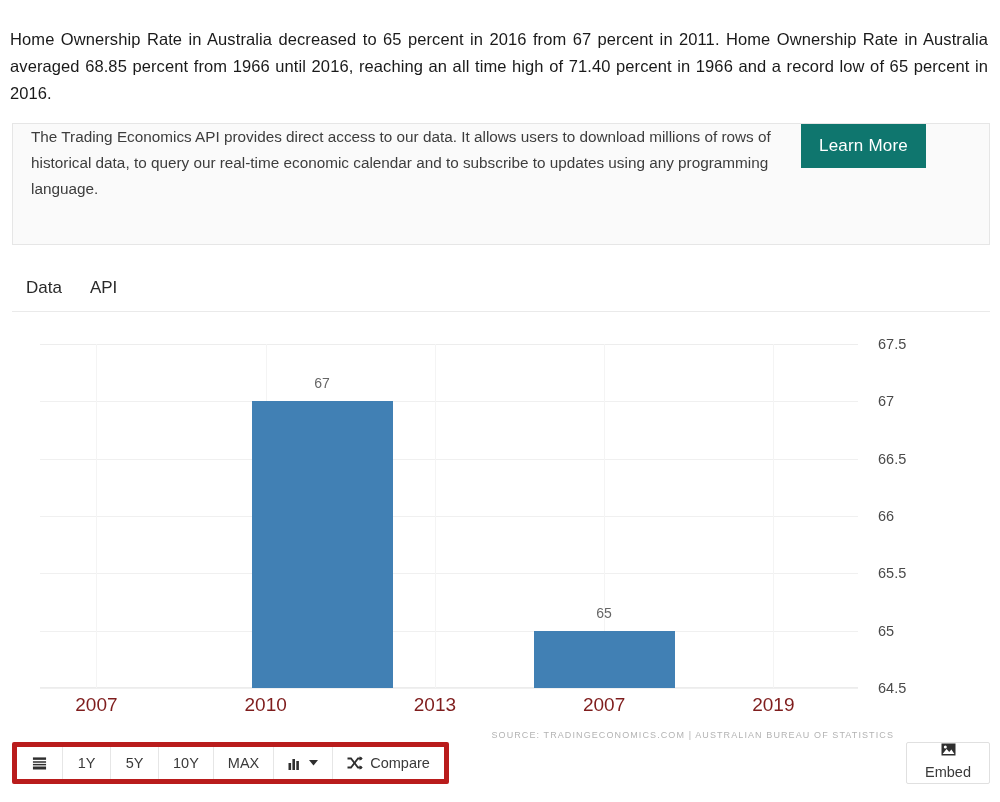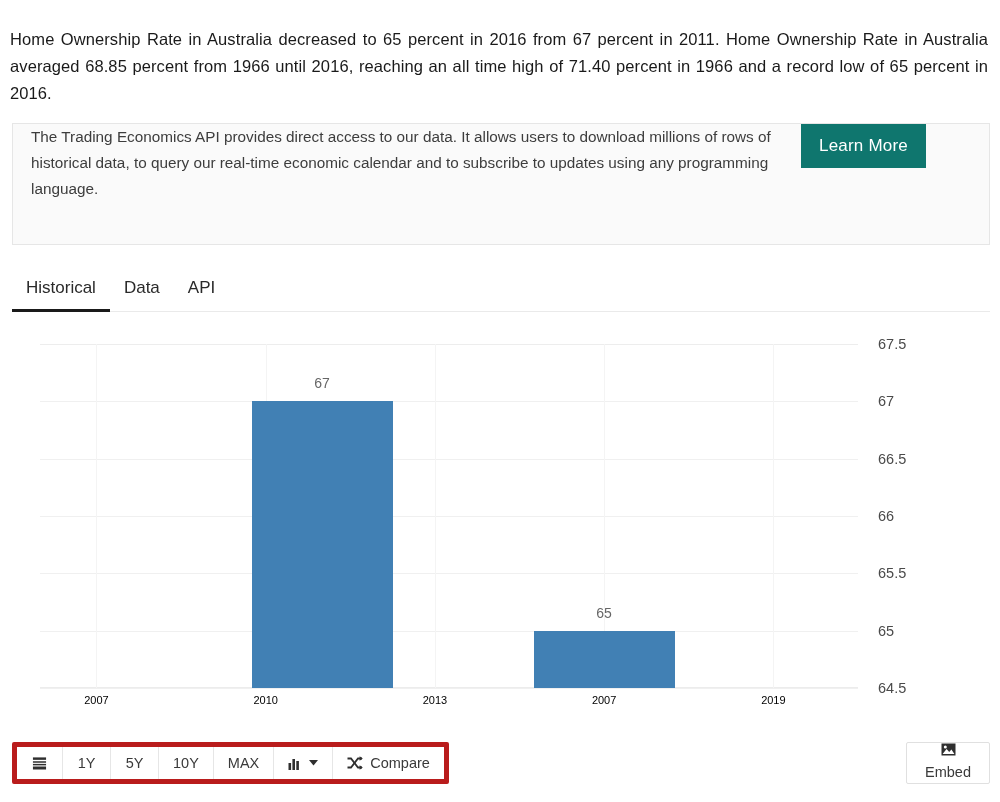--- a/index.html
+++ b/index.html
@@ -135,22 +135,22 @@
   }
   .xlabels {
     position: absolute;
     left: 28px;
     right: 132px;
     bottom: 8px;
     height: 24px;
   }
   .xlabel {
     position: absolute;
-    font-size: 11px;
-    color: #000000;
+    font-size: 19px;
+    color: #7f1d1d;
     transform: translateX(-50%);
     white-space: nowrap;
   }
   .bar {
     position: absolute;
     bottom: 0;
     background: #4180b4;
   }
   .bar-value {
     position: absolute;
@@ -227,21 +227,20 @@
 <body>
 
 <p class="intro">Home Ownership Rate in Australia decreased to 65 percent in 2016 from 67 percent in 2011. Home Ownership Rate in Australia averaged 68.85 percent from 1966 until 2016, reaching an all time high of 71.40 percent in 1966 and a record low of 65 percent in 2016.</p>
 
 <div class="api-banner">
   <div class="api-text">The Trading Economics API provides direct access to our data. It allows users to download millions of rows of historical data, to query our real-time economic calendar and to subscribe to updates using any programming language.</div>
   <button class="learn-more">Learn More</button>
 </div>
 
 <div class="tabs">
-  <button class="tab active">Historical</button>
   <button class="tab">Data</button>
   <button class="tab">API</button>
 </div>
 
 <div class="chart-wrap">
   <div class="plot" id="plot">
     <div class="axis-baseline"></div>
   <div class="gridline first" style="top: 0%;"></div>
       <div class="gridline" style="top: 16.6667%;"></div>
       <div class="gridline" style="top: 33.3333%;"></div>
@@ -268,20 +267,21 @@
       <div class="ylabel" style="top: 83.3333%;">65</div>
       <div class="ylabel" style="top: 100%;">64.5</div>
     </div>
   <div class="xlabels" id="xlabels">
       <div class="xlabel" style="left: 6.89655%;">2007</div>
       <div class="xlabel" style="left: 27.5862%;">2010</div>
       <div class="xlabel" style="left: 48.2759%;">2013</div>
       <div class="xlabel" style="left: 68.9655%;">2007</div>
       <div class="xlabel" style="left: 89.6552%;">2019</div>
     </div>
+  <div class="source">SOURCE: TRADINGECONOMICS.COM  |  AUSTRALIAN BUREAU OF STATISTICS</div>
 </div>
 
 <div class="toolbar">
   <div class="btn-group">
 
     <button class="tbtn icon-only">
       <span>
         <svg width="15" height="15" viewBox="0 0 16 16">
           <rect x="1" y="1.5" width="14" height="2.6" fill="#2f2f2f"></rect>
           <rect x="1" y="5.6" width="14" height="1.6" fill="#2f2f2f"></rect>

